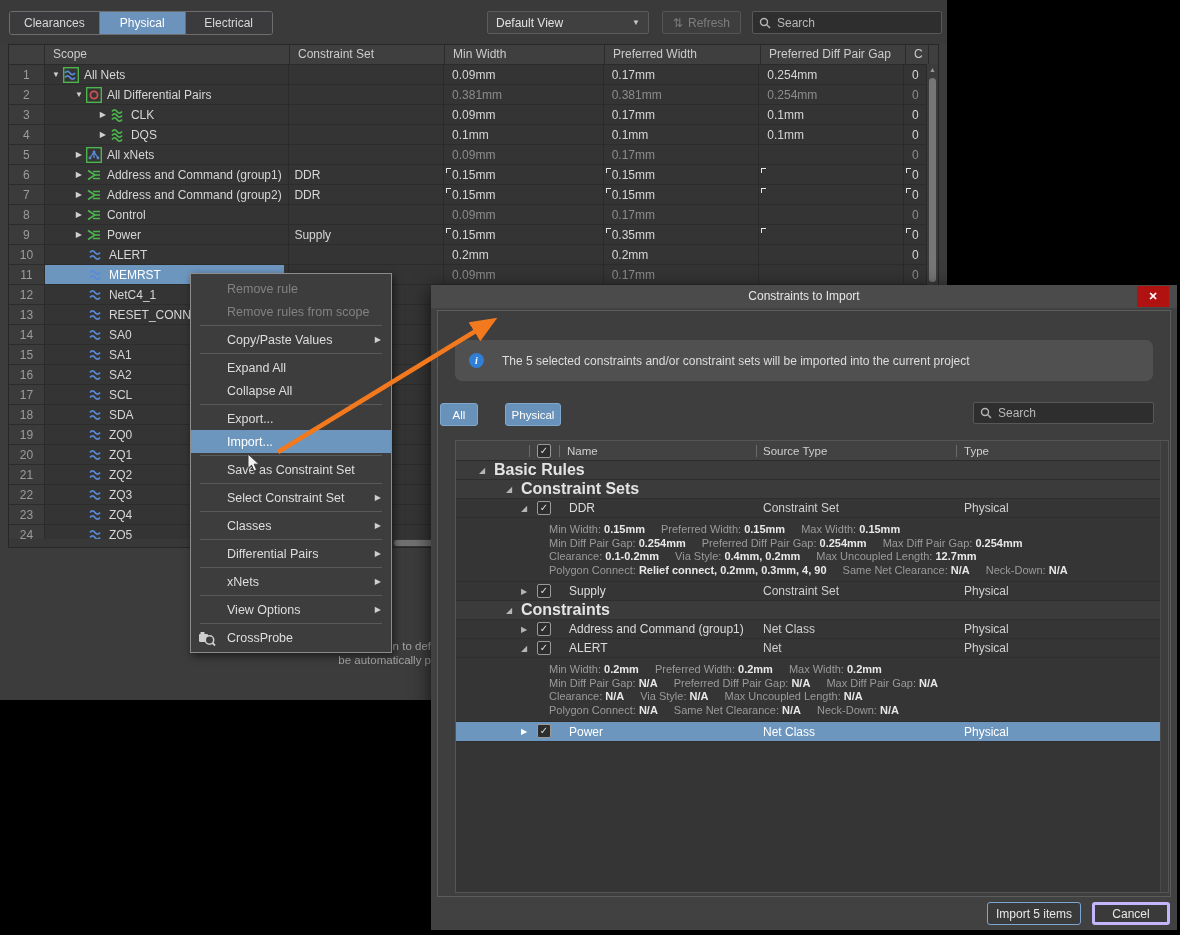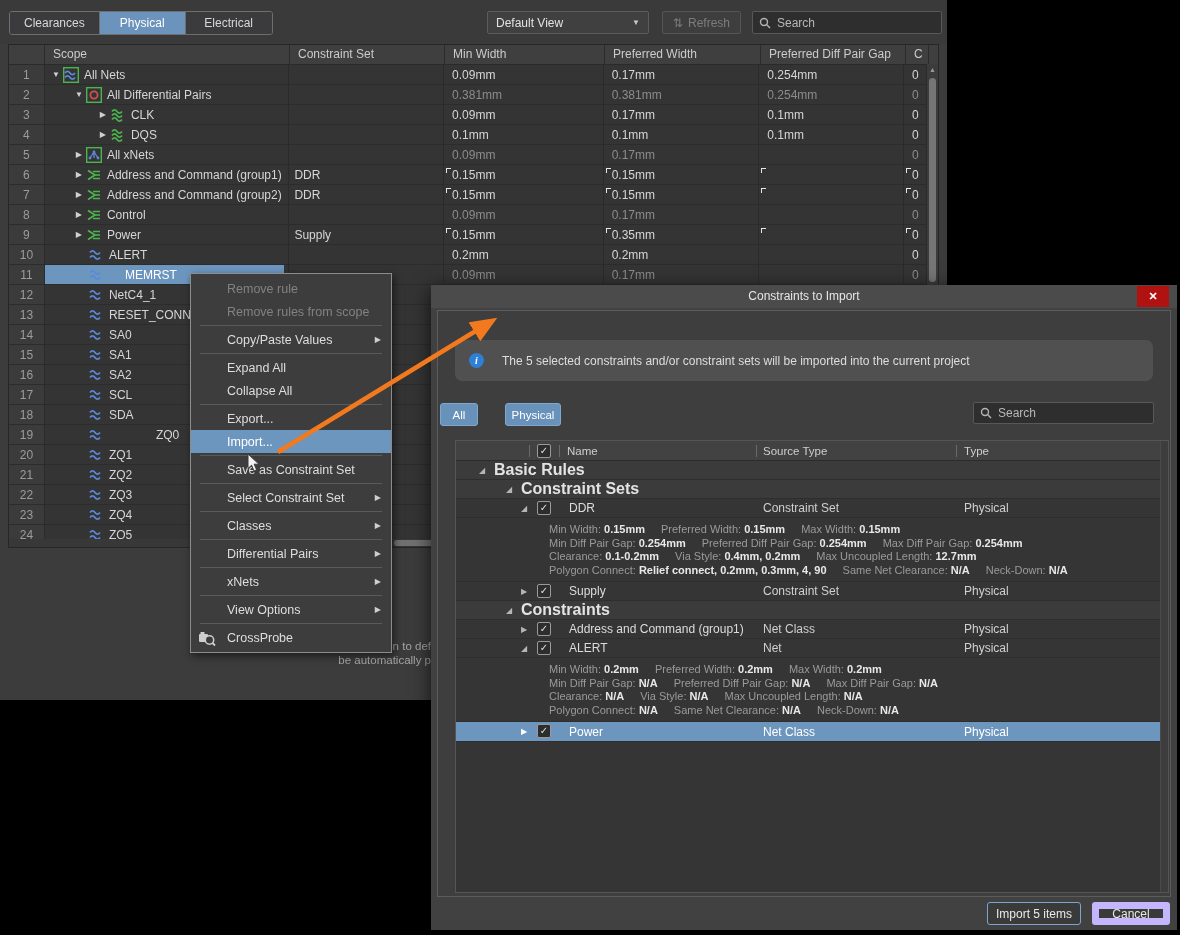--- a/index.html
+++ b/index.html
@@ -42,21 +42,21 @@
   .c-scope{width:245px;padding-right:4px;}
   .c-cset{width:155px;padding-left:5px;}
   .c-val{width:160px;padding-left:8px;}
   .c-val2{width:156px;padding-left:8px;}
   .c-val3{width:145px;padding-left:8px;}
   .c-c{width:23px;padding-left:8px;border-right:none;}
   .dim{color:#8c8c8c;}
   .corner{position:absolute;left:2px;top:3px;width:5px;height:5px;border-left:1px solid #e8e8e8;border-top:1px solid #e8e8e8;}
   .c-c .corner{left:2px;}
   .scope-inner{display:flex;align-items:center;height:100%;width:100%;}
-  .scope-inner.sel{background:#6d96bf;color:#fff;gap:16px;}
+  .scope-inner.sel{background:#6d96bf;color:#fff;}
   .tree-arrow{width:14px;flex:0 0 14px;font-size:8px;color:#cfcfcf;text-align:center;}
   .row-icon{width:16px;height:16px;flex:0 0 16px;margin-right:5px;}
   
   #v-scroll{left:926px;top:64px;width:12px;height:474px;background:#3c3c3c;border-left:1px solid #2b2b2b;}
   #v-thumb{position:absolute;left:2px;top:14px;width:7px;height:204px;background:#767676;border-radius:4px;}
   #v-up{position:absolute;left:2px;top:2px;font-size:7px;color:#999;}
   
   #h-scroll{left:8px;top:539px;width:931px;height:9px;background:#383838;border:1px solid #272727;border-top:none;}
   #h-thumb{position:absolute;left:385px;top:1px;width:127px;height:6px;background:#717171;border-radius:3px;}
 
@@ -111,21 +111,21 @@
     border-radius:2px;color:#e0e0e0;font-size:10px;line-height:12px;text-align:center;}
   .dt-details{padding:5px 0 4px 85px;border-bottom:1px solid #2e2e2e;}
   .dt-details .dl{font-size:11px;line-height:13.5px;white-space:nowrap;}
   .dt-details .k{color:#9a9a9a;margin-left:8px;}
   .dt-details .v{color:#e8e8e8;font-weight:bold;margin-right:8px;}
   #dt-scroll{position:absolute;right:0;top:0;width:8px;height:451px;background:#3d3d3d;border-left:1px solid #4a4a4a;}
 
   .dlg-btn{height:23px;background:#3a3a3a;border-radius:3px;color:#e8e8e8;font-size:12px;
     display:flex;align-items:center;justify-content:center;}
   #btn-import{left:556px;top:617px;width:94px;border:1px solid #7ba6d2;}
-  #btn-cancel{left:661px;top:617px;width:78px;border:7px solid #c4b5fd;}
+  #btn-cancel{left:661px;top:617px;width:78px;border:3px solid #c4b5fd;}
 
   
   #arrow-overlay{left:0;top:0;width:1180px;height:935px;z-index:60;pointer-events:none;}
   #cursor-overlay{left:247px;top:453px;z-index:65;pointer-events:none;}
 </style>
 </head>
 <body>
 
 <div id="app" class="abs">
 
@@ -636,21 +636,21 @@
           <div class="gc c-val3">
             <span></span>
           </div>
           <div class="gc c-c">
             <span></span>
           </div>
         </div>
         <div class="g-row">
           <div class="gc c-num">19</div>
           <div class="gc c-scope">
-            <div class="scope-inner" style="padding-left: 43px; gap: 47px;">
+            <div class="scope-inner" style="padding-left: 43px;">
               <span class="row-icon"><svg width="16" height="16" viewBox="0 0 16 16">
                   <path d="M2 5.5 q2.5 -3.4 5 0 t5 0" fill="none" stroke="#5a8ad8" stroke-width="1.7"></path>
                   <path d="M2 10.5 q2.5 -3.4 5 0 t5 0" fill="none" stroke="#5a8ad8" stroke-width="1.7"></path>
                 </svg></span>
               <span>ZQ0</span>
             </div>
           </div>
           <div class="gc c-cset"></div>
           <div class="gc c-val">
             <span></span>

